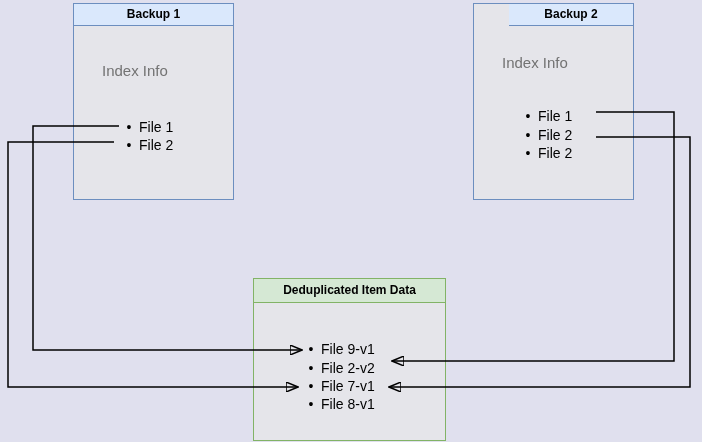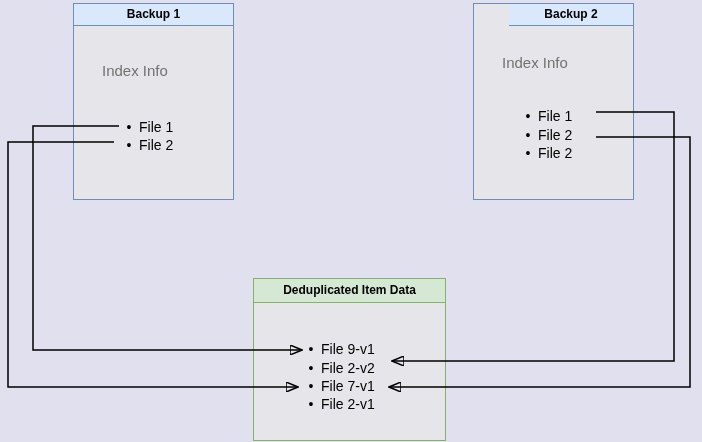--- a/index.html
+++ b/index.html
@@ -125,21 +125,21 @@
       <div class="file-item">
         <span class="bullet">•</span>
         <span>File 2-v2</span>
       </div>
       <div class="file-item">
         <span class="bullet">•</span>
         <span>File 7-v1</span>
       </div>
       <div class="file-item">
         <span class="bullet">•</span>
-        <span>File 2-v1</span>
+        <span>File 8-v1</span>
       </div>
     </div>
   </div>
 
   <svg class="connectors" viewBox="0 0 702 442" xmlns="http://www.w3.org/2000/svg">
     <defs>
       <marker id="arrow" markerUnits="userSpaceOnUse" markerWidth="13" markerHeight="10" refX="12" refY="5" orient="auto">
         <path d="M0,0 L12,5 L0,10 Z" fill="#000" stroke="none"></path>
       </marker>
     </defs>

